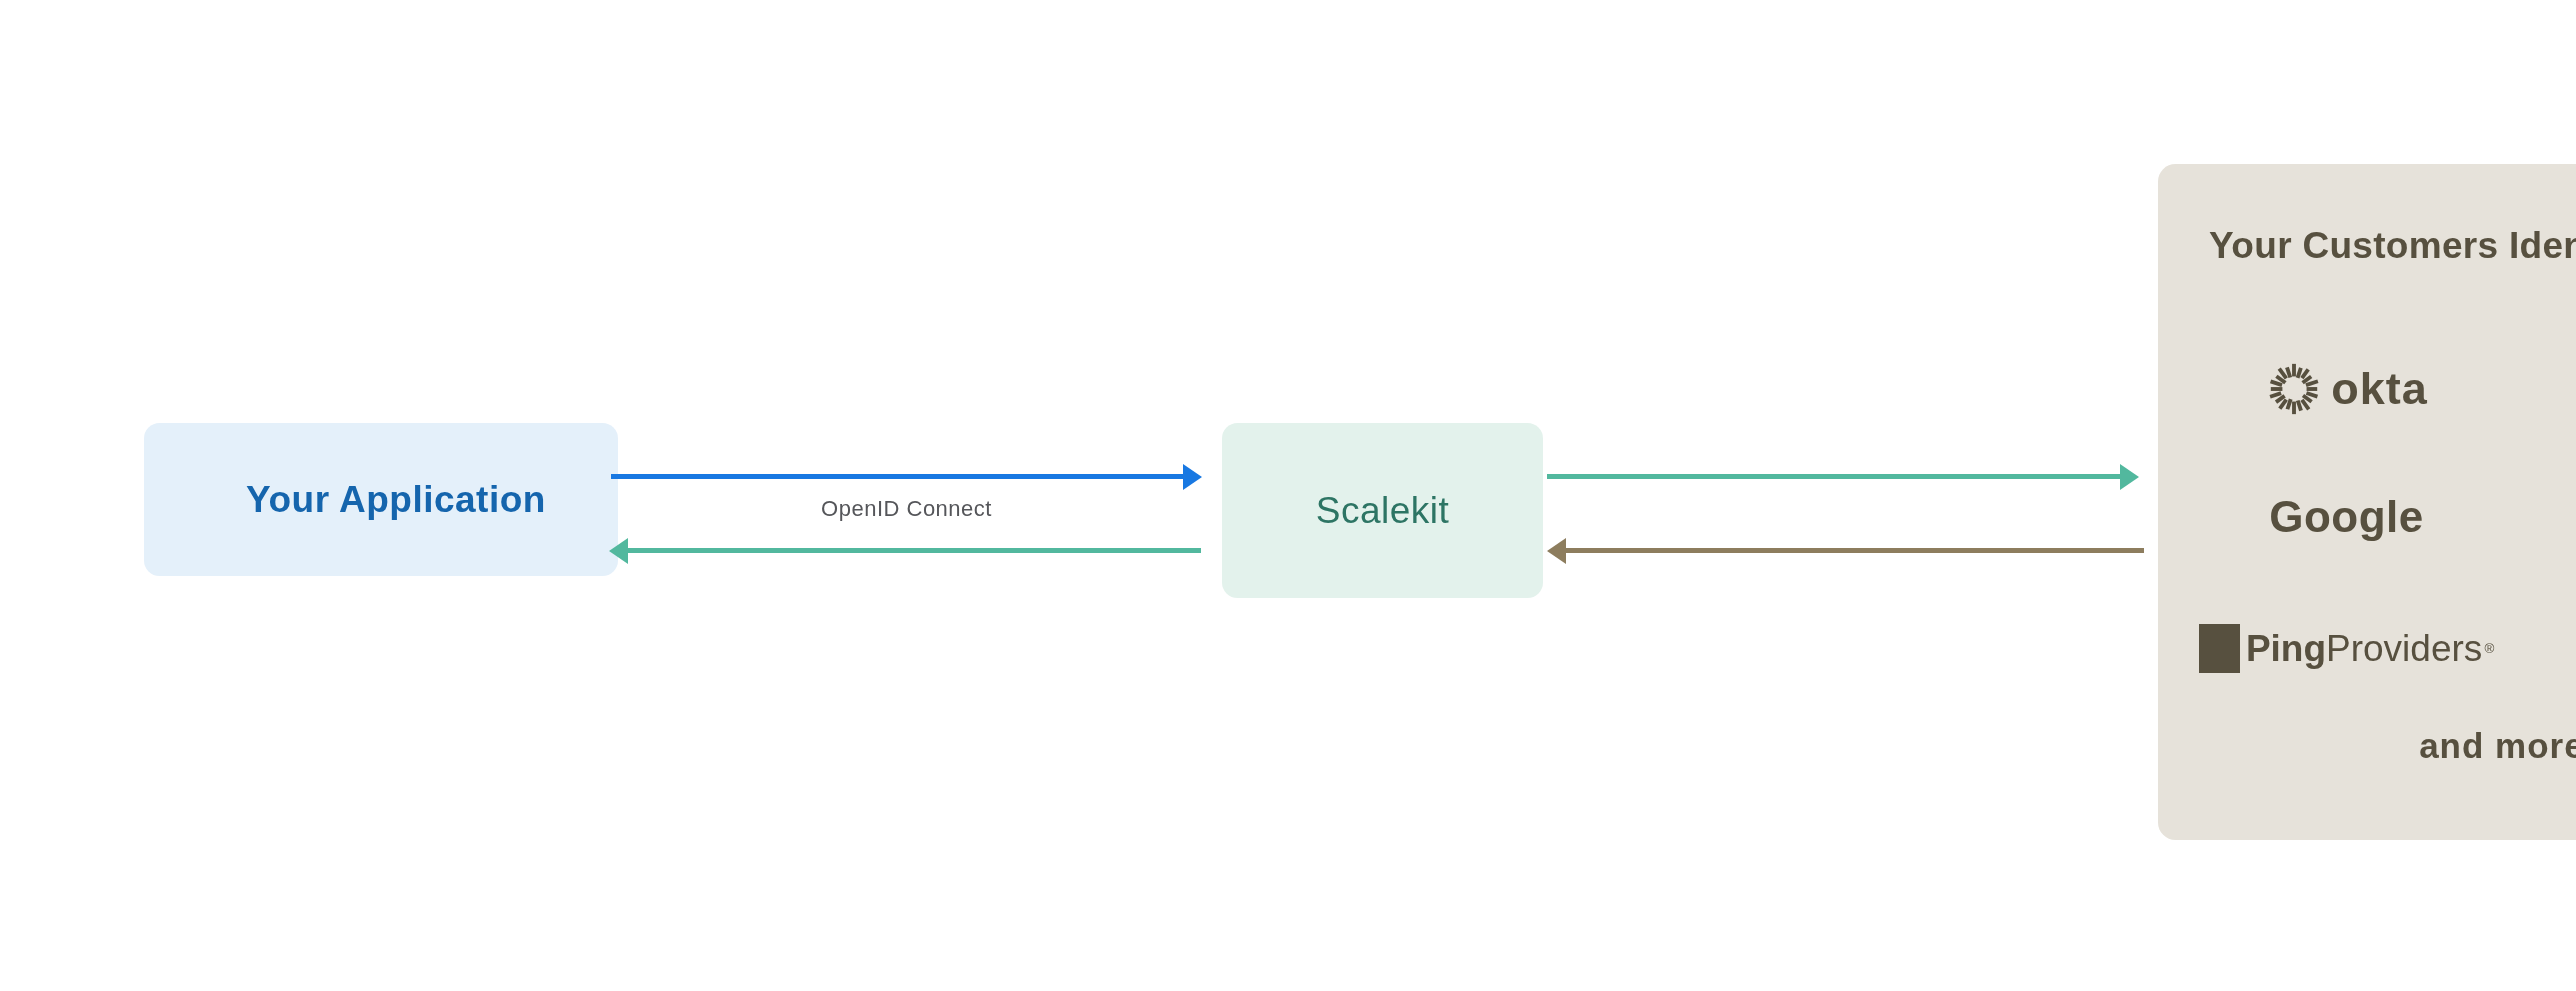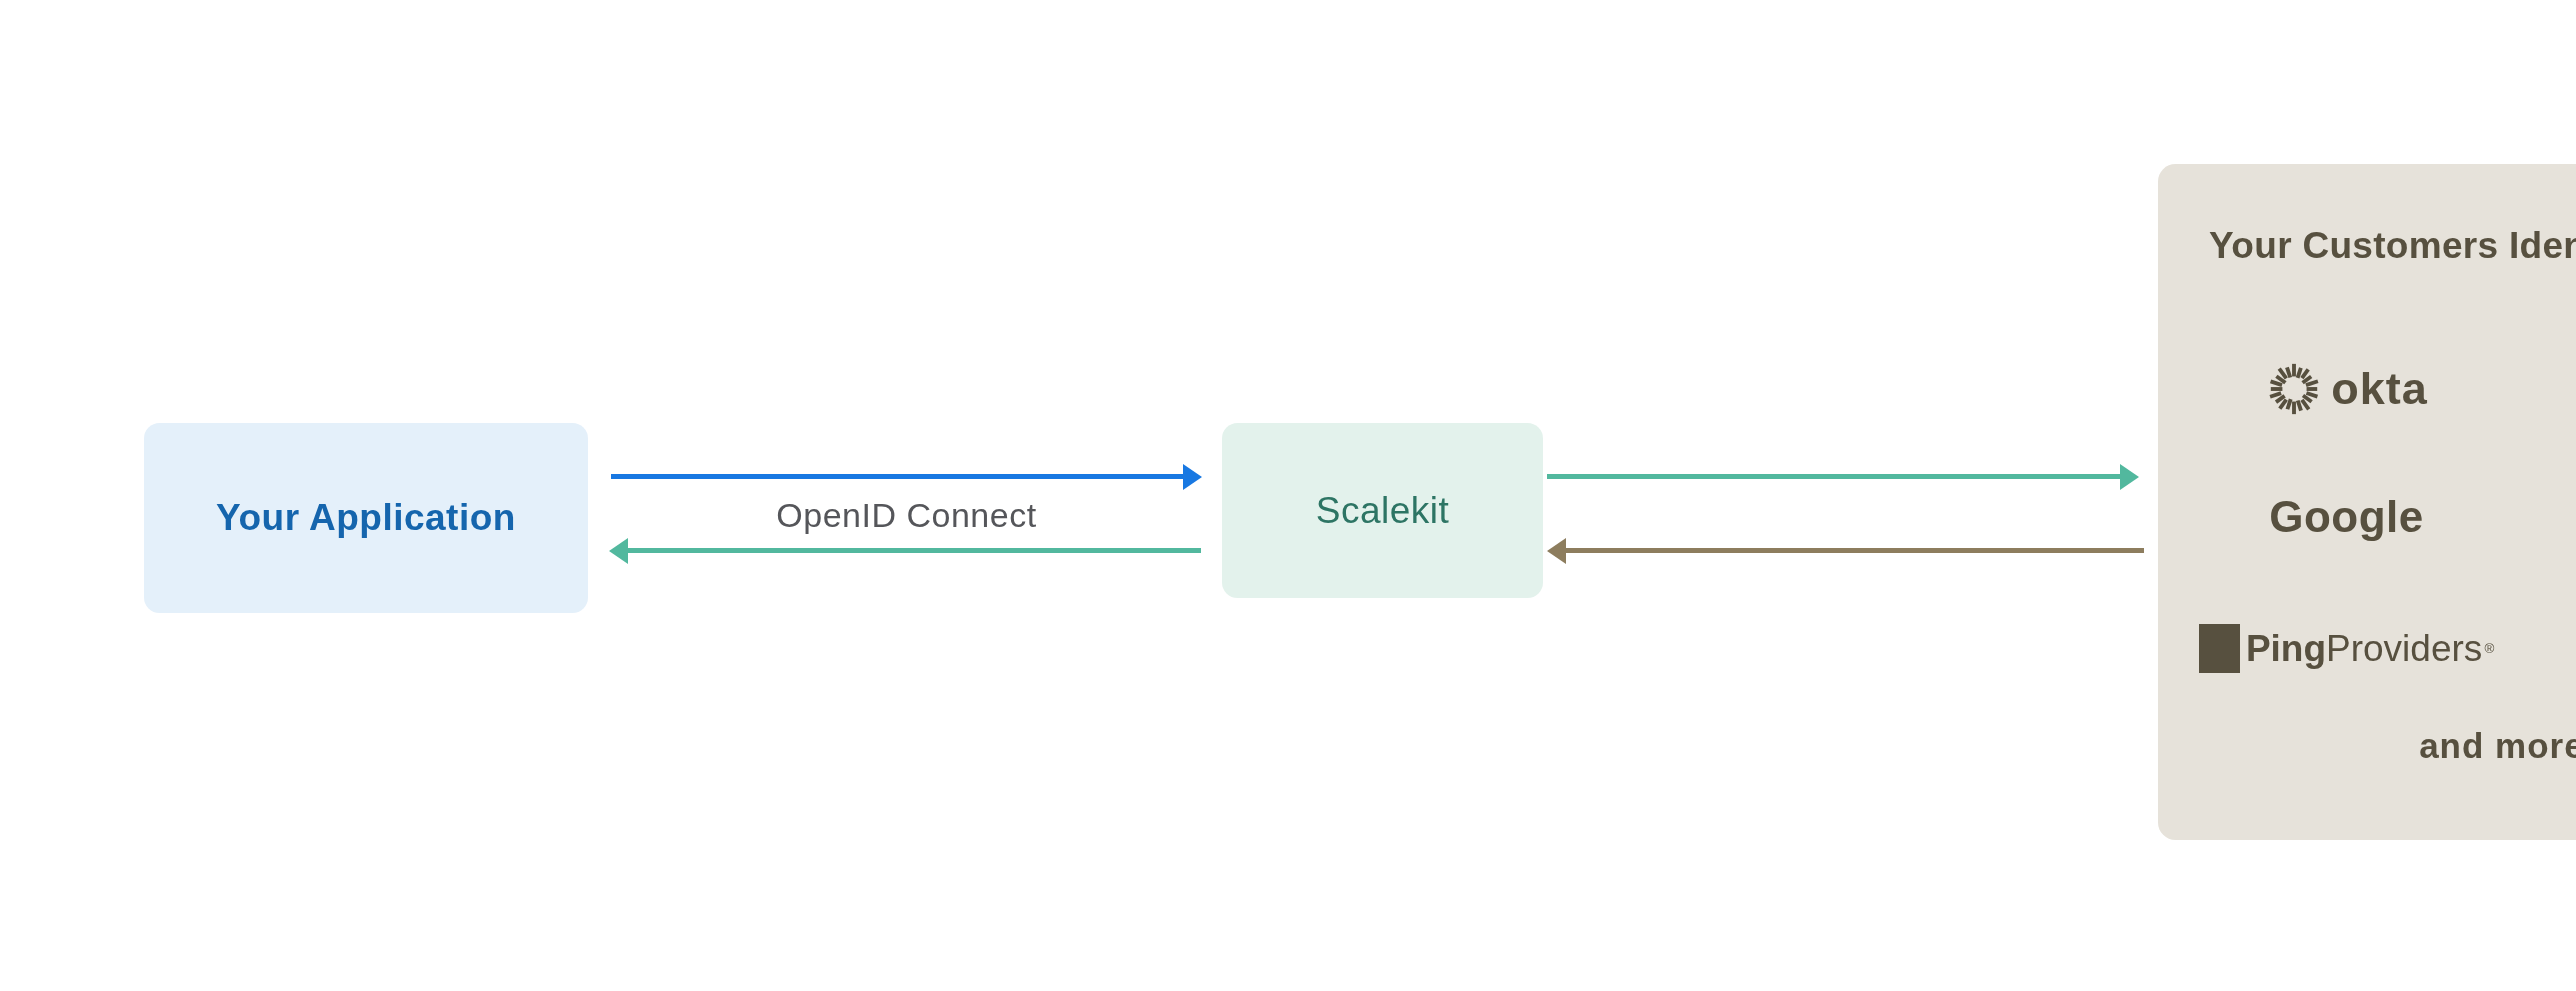--- a/index.html
+++ b/index.html
@@ -2,33 +2,33 @@
 <html style="font-size:8.2px"><head>
 <meta charset="utf-8">
 <style>
   html,body{margin:0;padding:0;background:#ffffff;}
   #canvas{
     position:relative;width:2976px;height:991px;background:#ffffff;overflow:hidden;
     font-family:"Liberation Sans",sans-serif;
   }
   
   .box{position:absolute;display:flex;align-items:center;justify-content:center;border-radius:15.5px;}
-  .app-box{left:144px;top:423px;width:444px;height:190px;background:#e4f0fa;}
+  .app-box{left:144px;top:423px;width:444px;height:153px;background:#e4f0fa;padding-left:30px;}
   .app-box span{color:#1565ad;font-size:37px;font-weight:bold;letter-spacing:0.5px;}
   .scalekit-box{left:1222px;top:423px;width:321px;height:175px;background:#e3f2ec;}
   .scalekit-box span{color:#2d7564;font-size:37px;font-weight:normal;letter-spacing:0.5px;}
   
   .arrow{position:absolute;display:flex;align-items:center;height:27px;}
   .arrow .shaft{flex:1;height:4.6px;background:currentColor;}
   .arrow .head-right{width:0;height:0;border-left:19.6px solid;border-top:13.4px solid transparent;border-bottom:13.4px solid transparent;}
   .arrow .head-left{width:0;height:0;border-right:19.6px solid;border-top:13.4px solid transparent;border-bottom:13.4px solid transparent;}
   .arrow-blue{color:#1878e2;}
   .arrow-teal{color:#52b89e;}
   .arrow-brown{color:#8d7d5e;}
-  .flow-label{position:absolute;text-align:center;font-size:34px;color:#55565a;letter-spacing:0.5px;}
+  .flow-label{position:absolute;text-align:center;font-size:22px;color:#55565a;letter-spacing:0.5px;}
   
   .idp-panel{position:absolute;left:2158px;top:164px;width:720px;height:676px;background:#e6e2da;border-radius:17.5px;color:#57503f;}
   .idp-title{position:absolute;top:61px;left:0;width:100%;text-align:center;font-size:37px;font-weight:bold;color:#57503f;letter-spacing:0.3px;}
   .idp-row{position:absolute;left:0;width:100%;height:67px;display:flex;}
   .idp-cell{width:50%;display:flex;align-items:center;justify-content:center;padding-left:17px;}
   .logo{display:flex;align-items:center;justify-content:center;color:#57503f;}
   .okta-text{font-size:45px;font-weight:bold;letter-spacing:1px;margin-left:8.2px;}
   .google-text{font-size:44px;font-weight:bold;letter-spacing:0.5px;}
   .ping-square{display:inline-block;width:41px;height:49px;background:currentColor;margin-right:6.2px;}
   .ping-bold{font-size:37px;font-weight:bold;}

